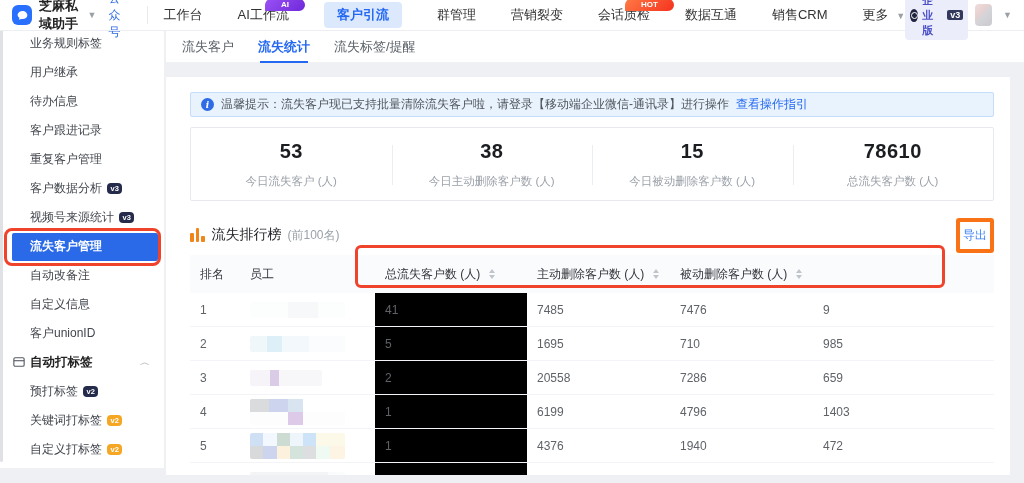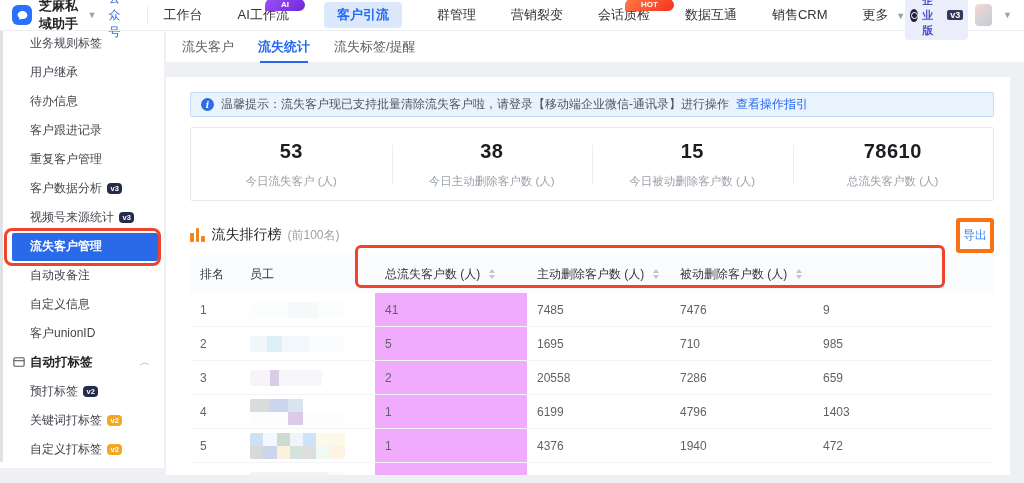--- a/index.html
+++ b/index.html
@@ -86,21 +86,21 @@
   .rank-sub { font-size:12px; color:#9ba1a8; margin-left:6px; }
   .export-btn { margin-left:auto; background:#fff; border:4px solid #f97316; border-radius:3px;
                 font-size:12px; color:#3b82f6; padding:5px 3px; cursor:pointer;
                 font-family:"Liberation Sans",sans-serif; }
 
   .table { margin-top:6px; }
   .t-head, .t-row { display:grid; grid-template-columns:50px 135px 152px 143px 143px 1fr; align-items:center; }
   .t-head { height:38px; background:#fafbfc; font-size:12px; color:#33363c; }
   .t-row { height:34px; font-size:12px; color:#5f6368; border-bottom:1px solid #f2f4f7; }
   .t-head > div, .t-row > div { padding-left:10px; overflow:hidden; white-space:nowrap; }
-  .cell-hl { background:#f0abfc; height:100%; display:flex; align-items:center; }
+  .cell-hl { background:#000000; height:100%; display:flex; align-items:center; }
   .caret { display:inline-flex; flex-direction:column; gap:2px; margin-left:5px; vertical-align:middle; }
   .caret i { width:0; height:0; border-left:3.5px solid transparent; border-right:3.5px solid transparent; }
   .caret .up { border-bottom:4.5px solid #c0c4cc; }
   .caret .dn { border-top:4.5px solid #c0c4cc; }
   .caret.active .up { border-bottom-color:#2e6be5; }
   .caret.active .dn { border-top-color:#2e6be5; }
 
   .mosaic { height:16px; width:95px; border-radius:2px; }
   .m1 { background:linear-gradient(90deg,#fcfdfd 0 40%,#f6f8fa 40% 72%,#fcfdfd 72%); }
   .m2 { background:linear-gradient(90deg,#f0f7fb 0 18%,#def0f7 18% 34%,#f2f8fb 34% 62%,#fbfcfd 62%); }

